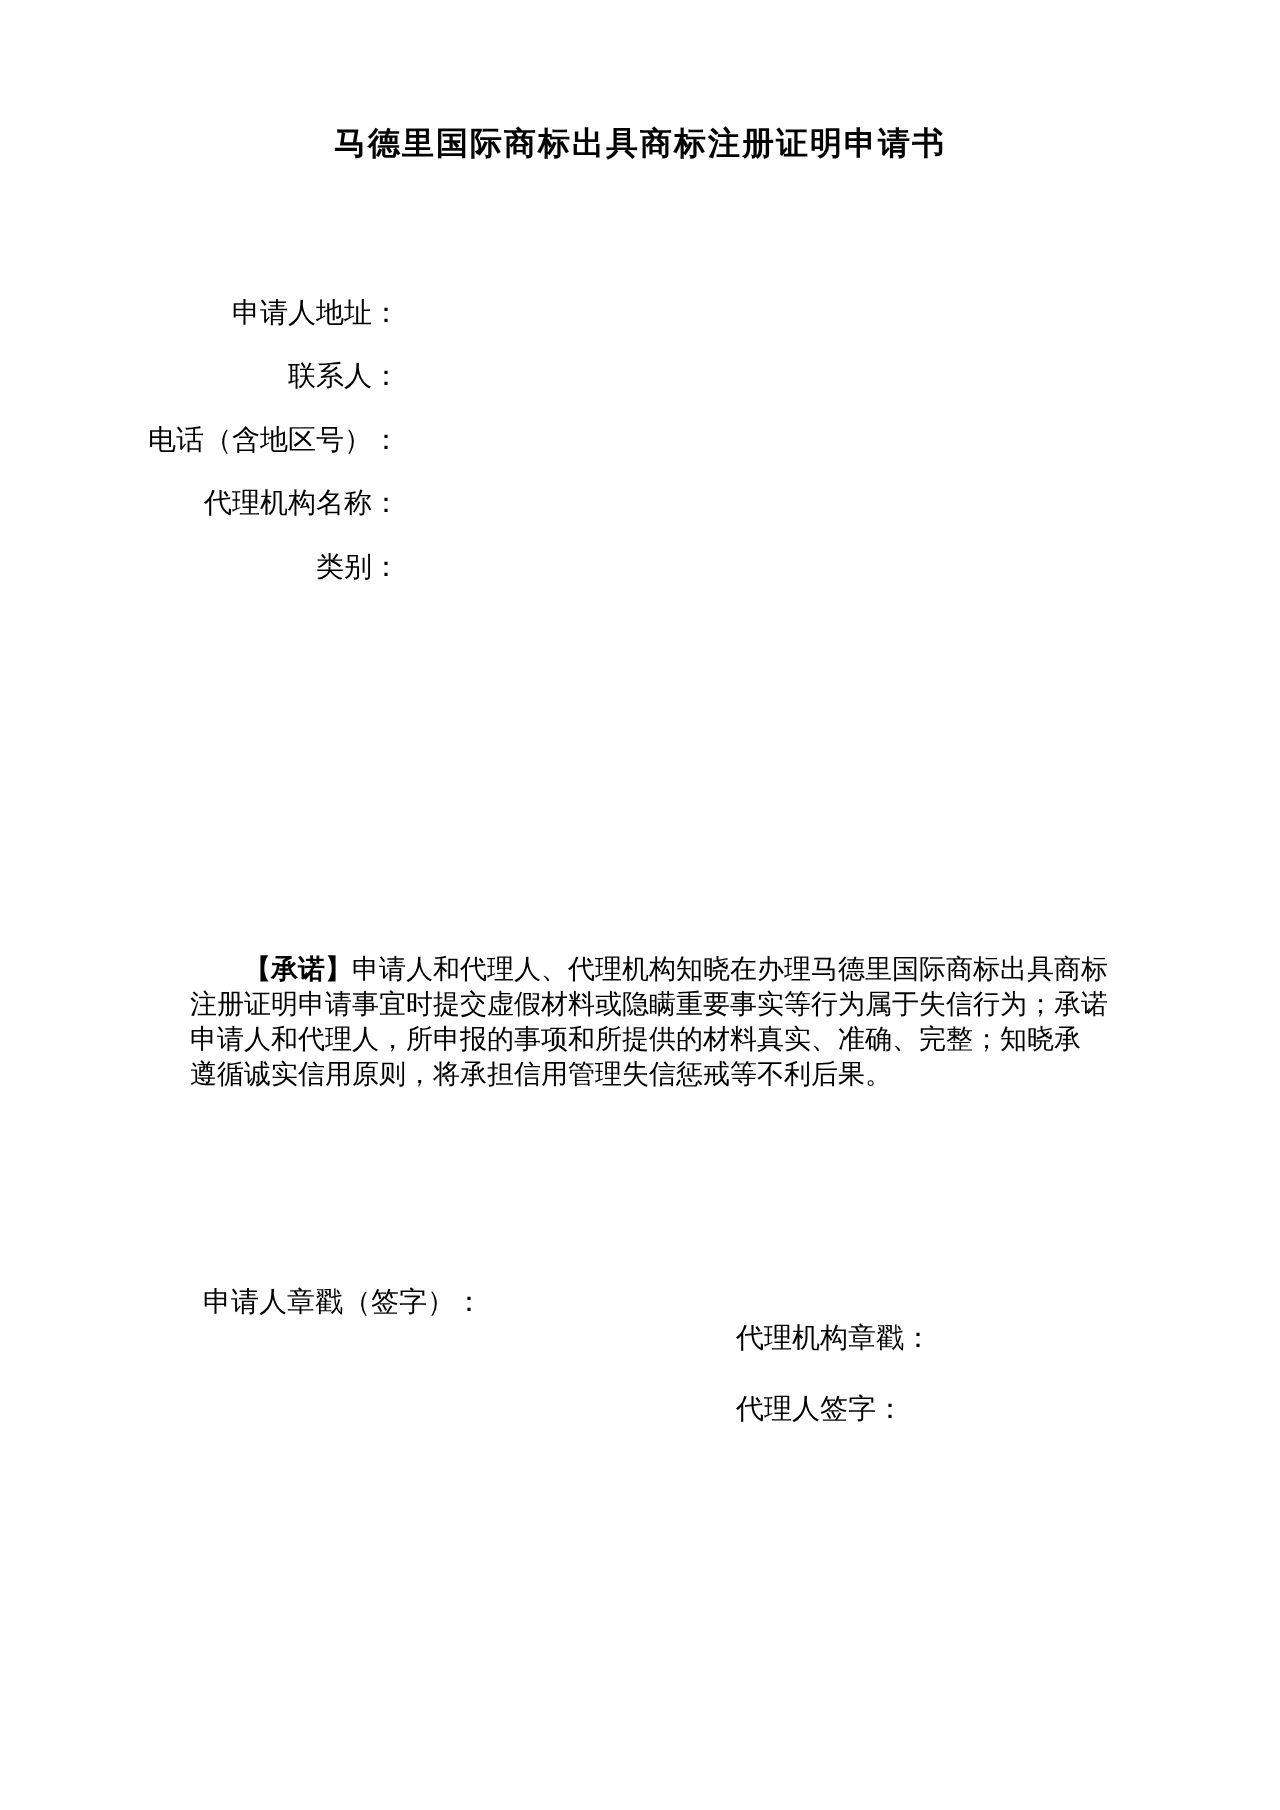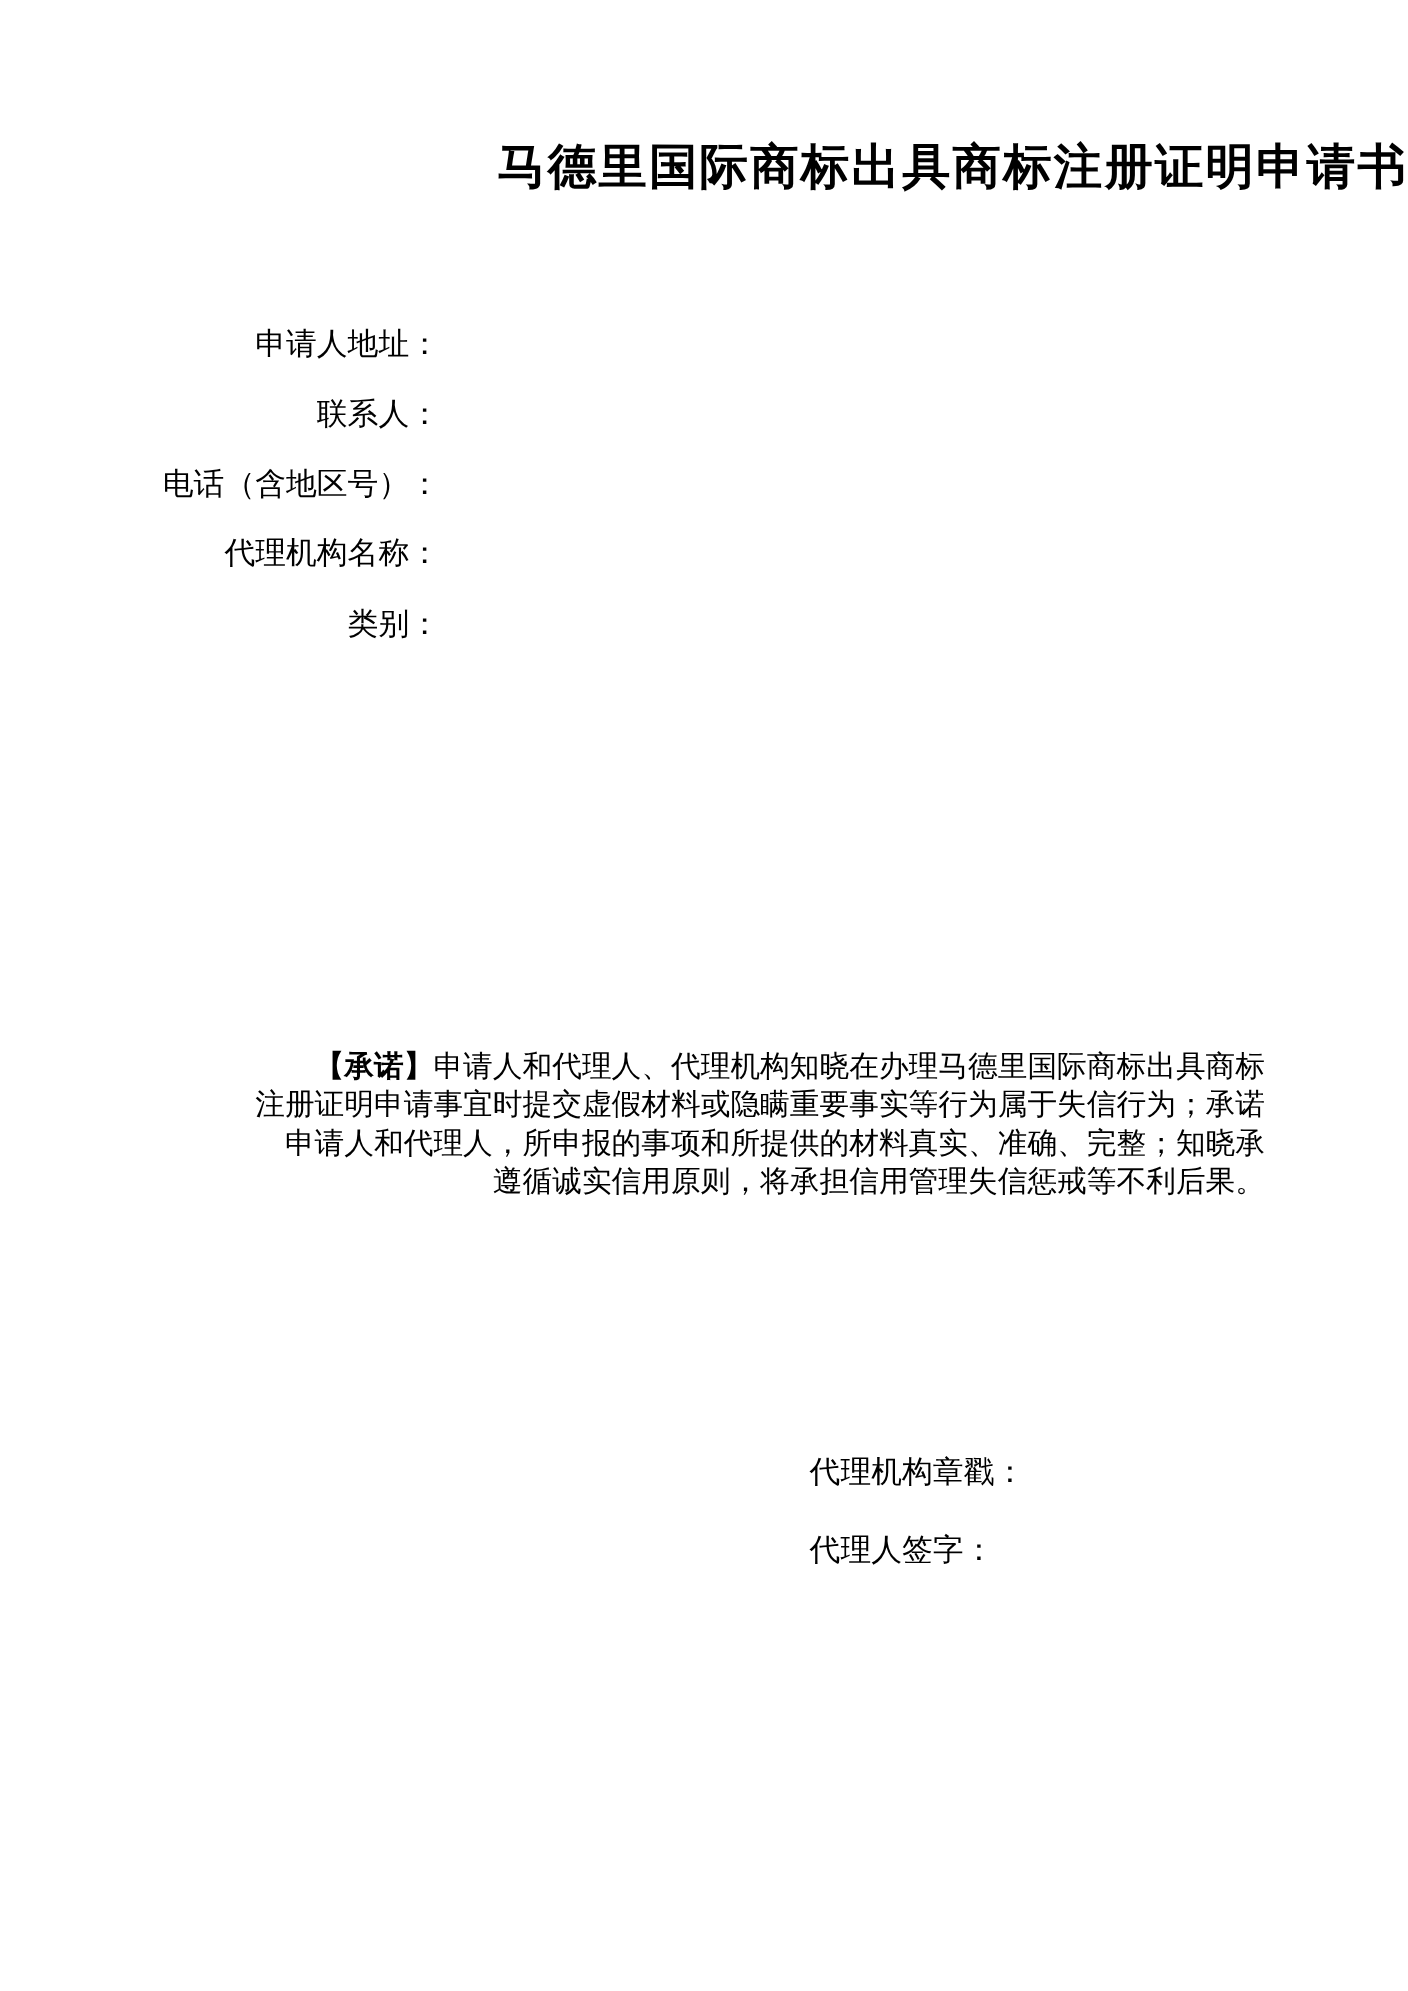--- a/index.html
+++ b/index.html
@@ -10,22 +10,22 @@
     background: #ffffff;
     color: #000000;
     font-family: "Liberation Serif", "DejaVu Serif", serif;
     overflow: hidden;
   }
   .doc-title {
     position: absolute;
     top: 122px;
     left: 0;
     width: 100%;
-    text-align: right;
-    font-size: 44px;
+    text-align: center;
+    font-size: 32px;
     font-weight: bold;
     letter-spacing: 2px;
     white-space: nowrap;
   }
   .fields {
     position: absolute;
     top: 281px;
     left: 0;
     width: 432px;
   }
@@ -44,21 +44,21 @@
     font-family: "Liberation Serif", "DejaVu Serif", serif;
   }
   .declaration {
     position: absolute;
     left: 190px;
     top: 952px;
     width: 960px;
     font-size: 27px;
     line-height: 35px;
   }
-  .decl-line { white-space: nowrap; text-align: right; }
+  .decl-line { white-space: nowrap; }
   .decl-line-first { padding-left: 0; }
   .decl-indent { display: inline-block; width: 54px; }
   .bold { font-weight: bold; }
   .sig {
     position: absolute;
     font-size: 28px;
     white-space: nowrap;
   }
   .sig-applicant { left: 203px; top: 1283px; }
   .sig-agency    { left: 736px; top: 1283px; margin-top: 36px; }
@@ -105,18 +105,19 @@
 
   <div class="declaration">
     <div class="decl-line decl-line-first">
       <span class="decl-indent"></span><span class="bold">【承诺】</span><span>申请人和代理人、代理机构知晓在办理马德里国际商标出具商标</span>
     </div>
     <div class="decl-line">注册证明申请事宜时提交虚假材料或隐瞒重要事实等行为属于失信行为；承诺</div>
     <div class="decl-line">申请人和代理人，所申报的事项和所提供的材料真实、准确、完整；知晓承</div>
     <div class="decl-line">遵循诚实信用原则，将承担信用管理失信惩戒等不利后果。</div>
   </div>
 
+  <div class="sig sig-applicant">申请人章戳（签字）：</div>
 
   <div class="sig sig-agency">代理机构章戳：</div>
 
   <div class="sig sig-agent">代理人签字：</div>
 
 </div>
 
 </body></html>

